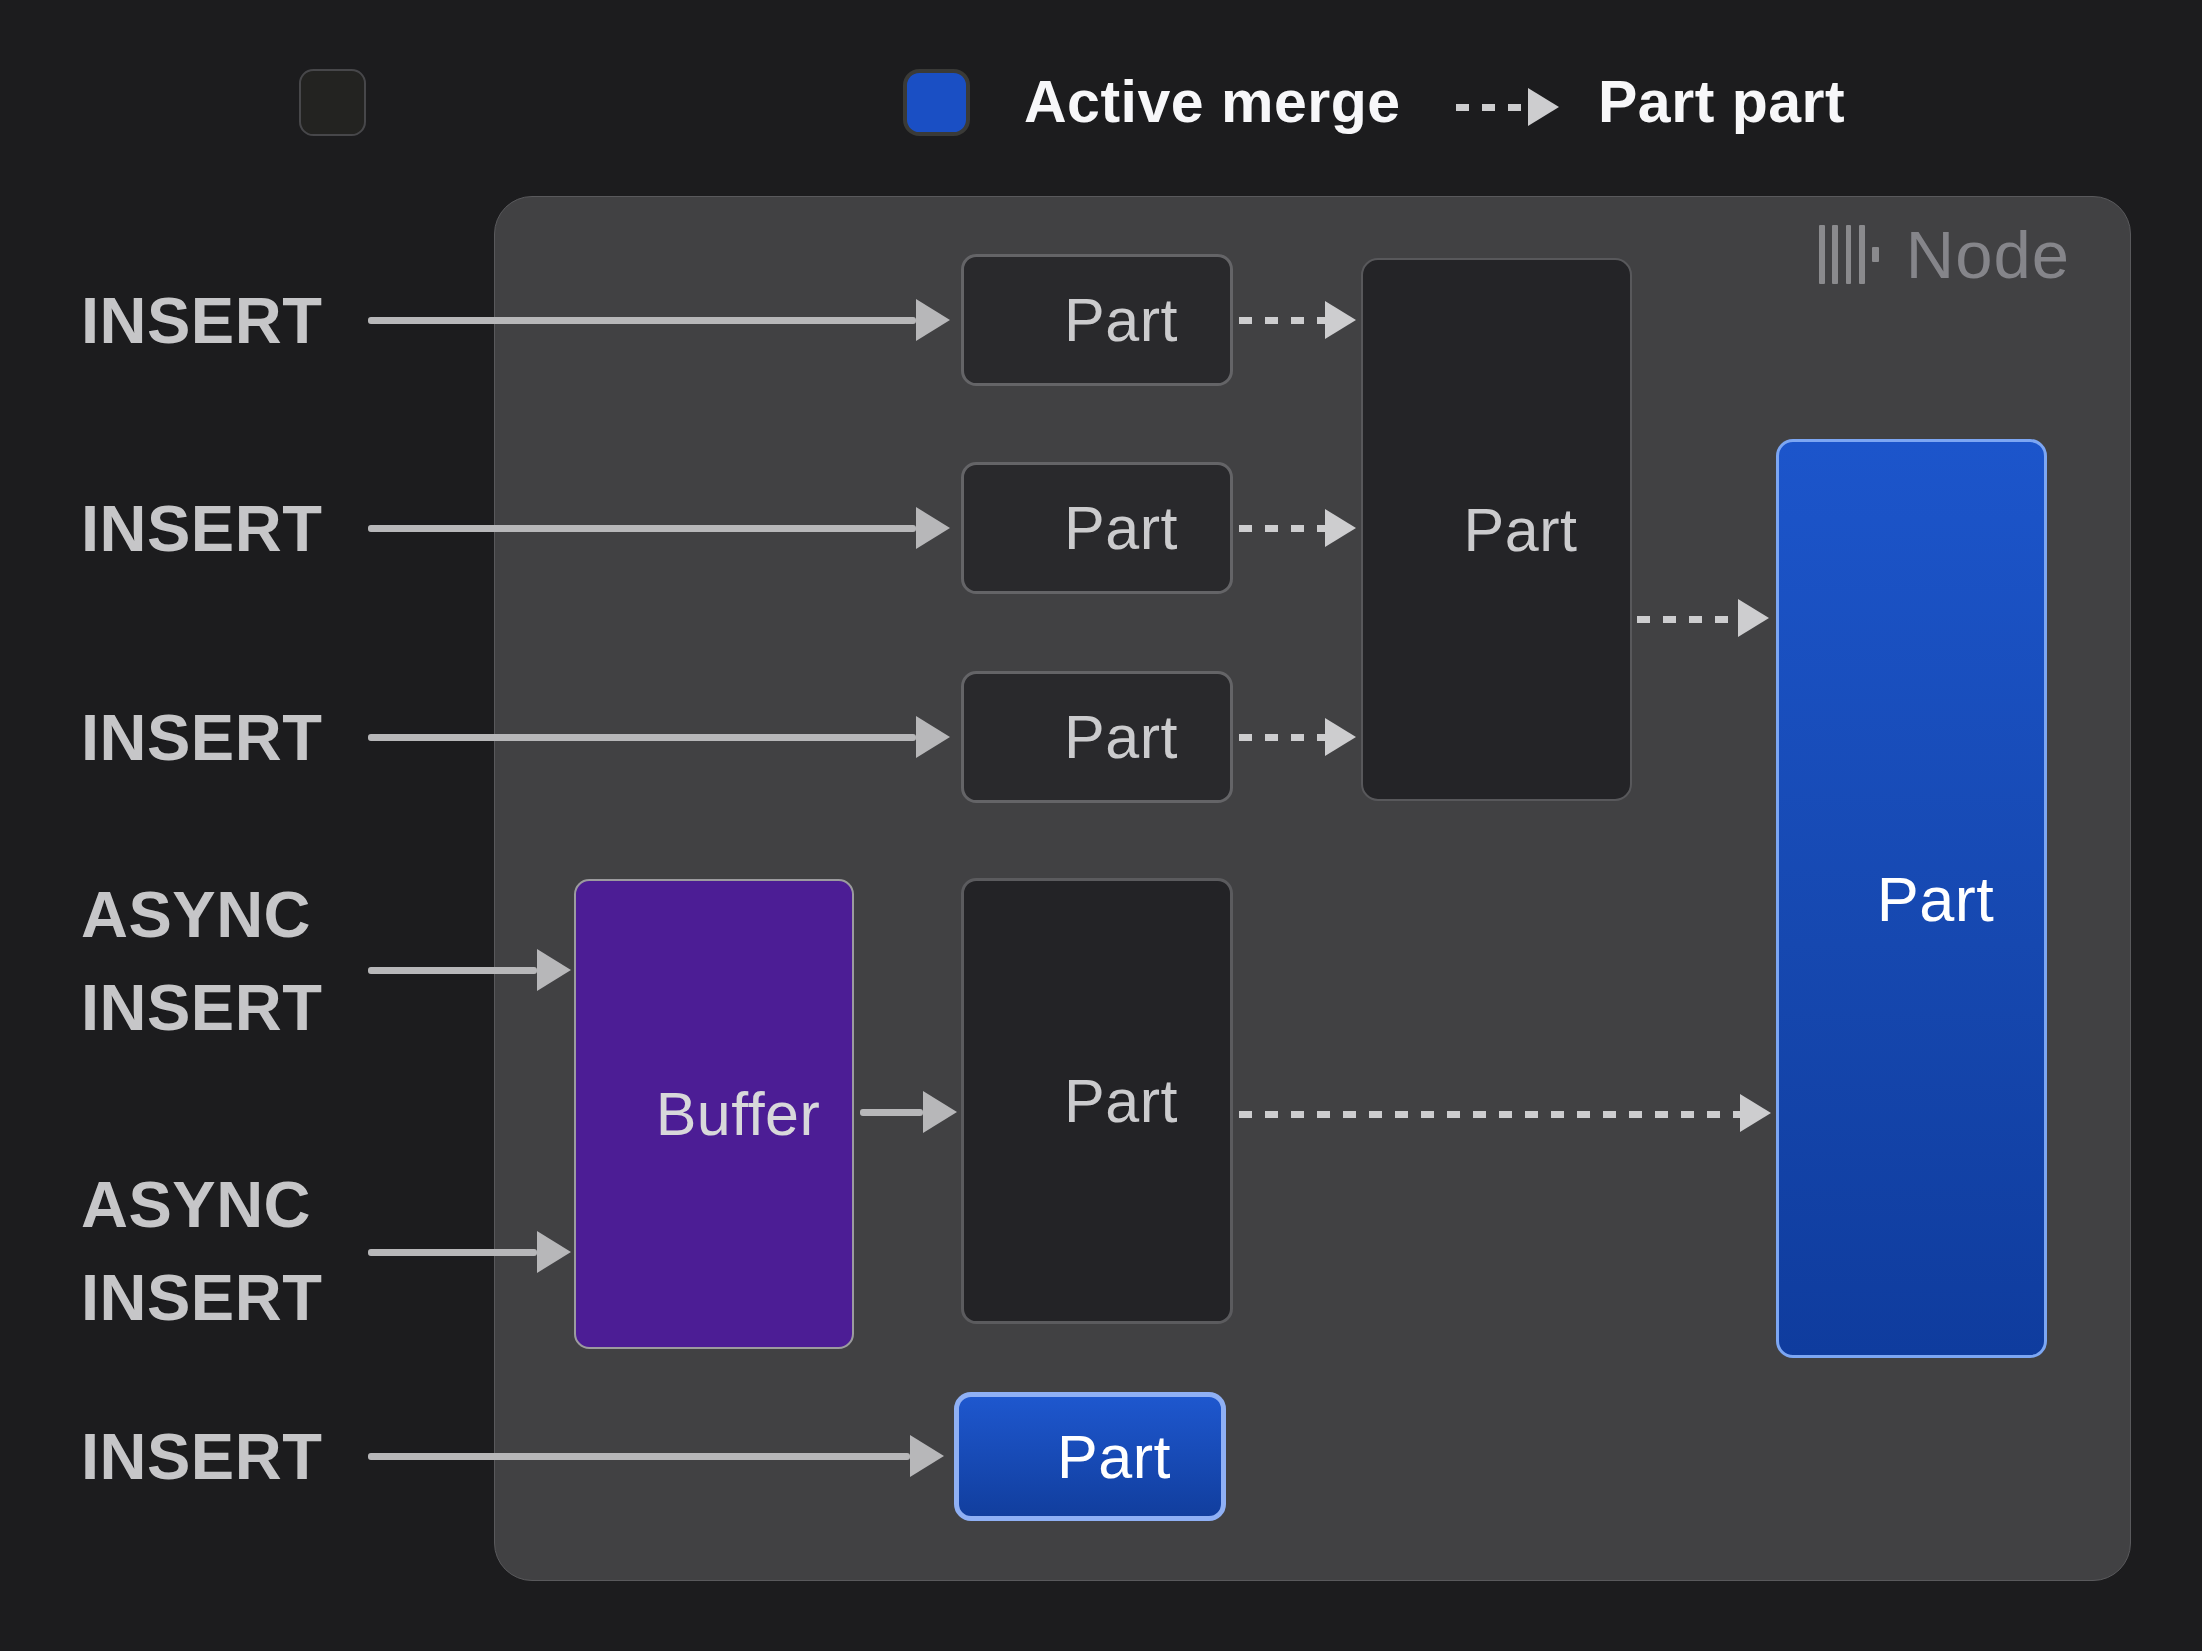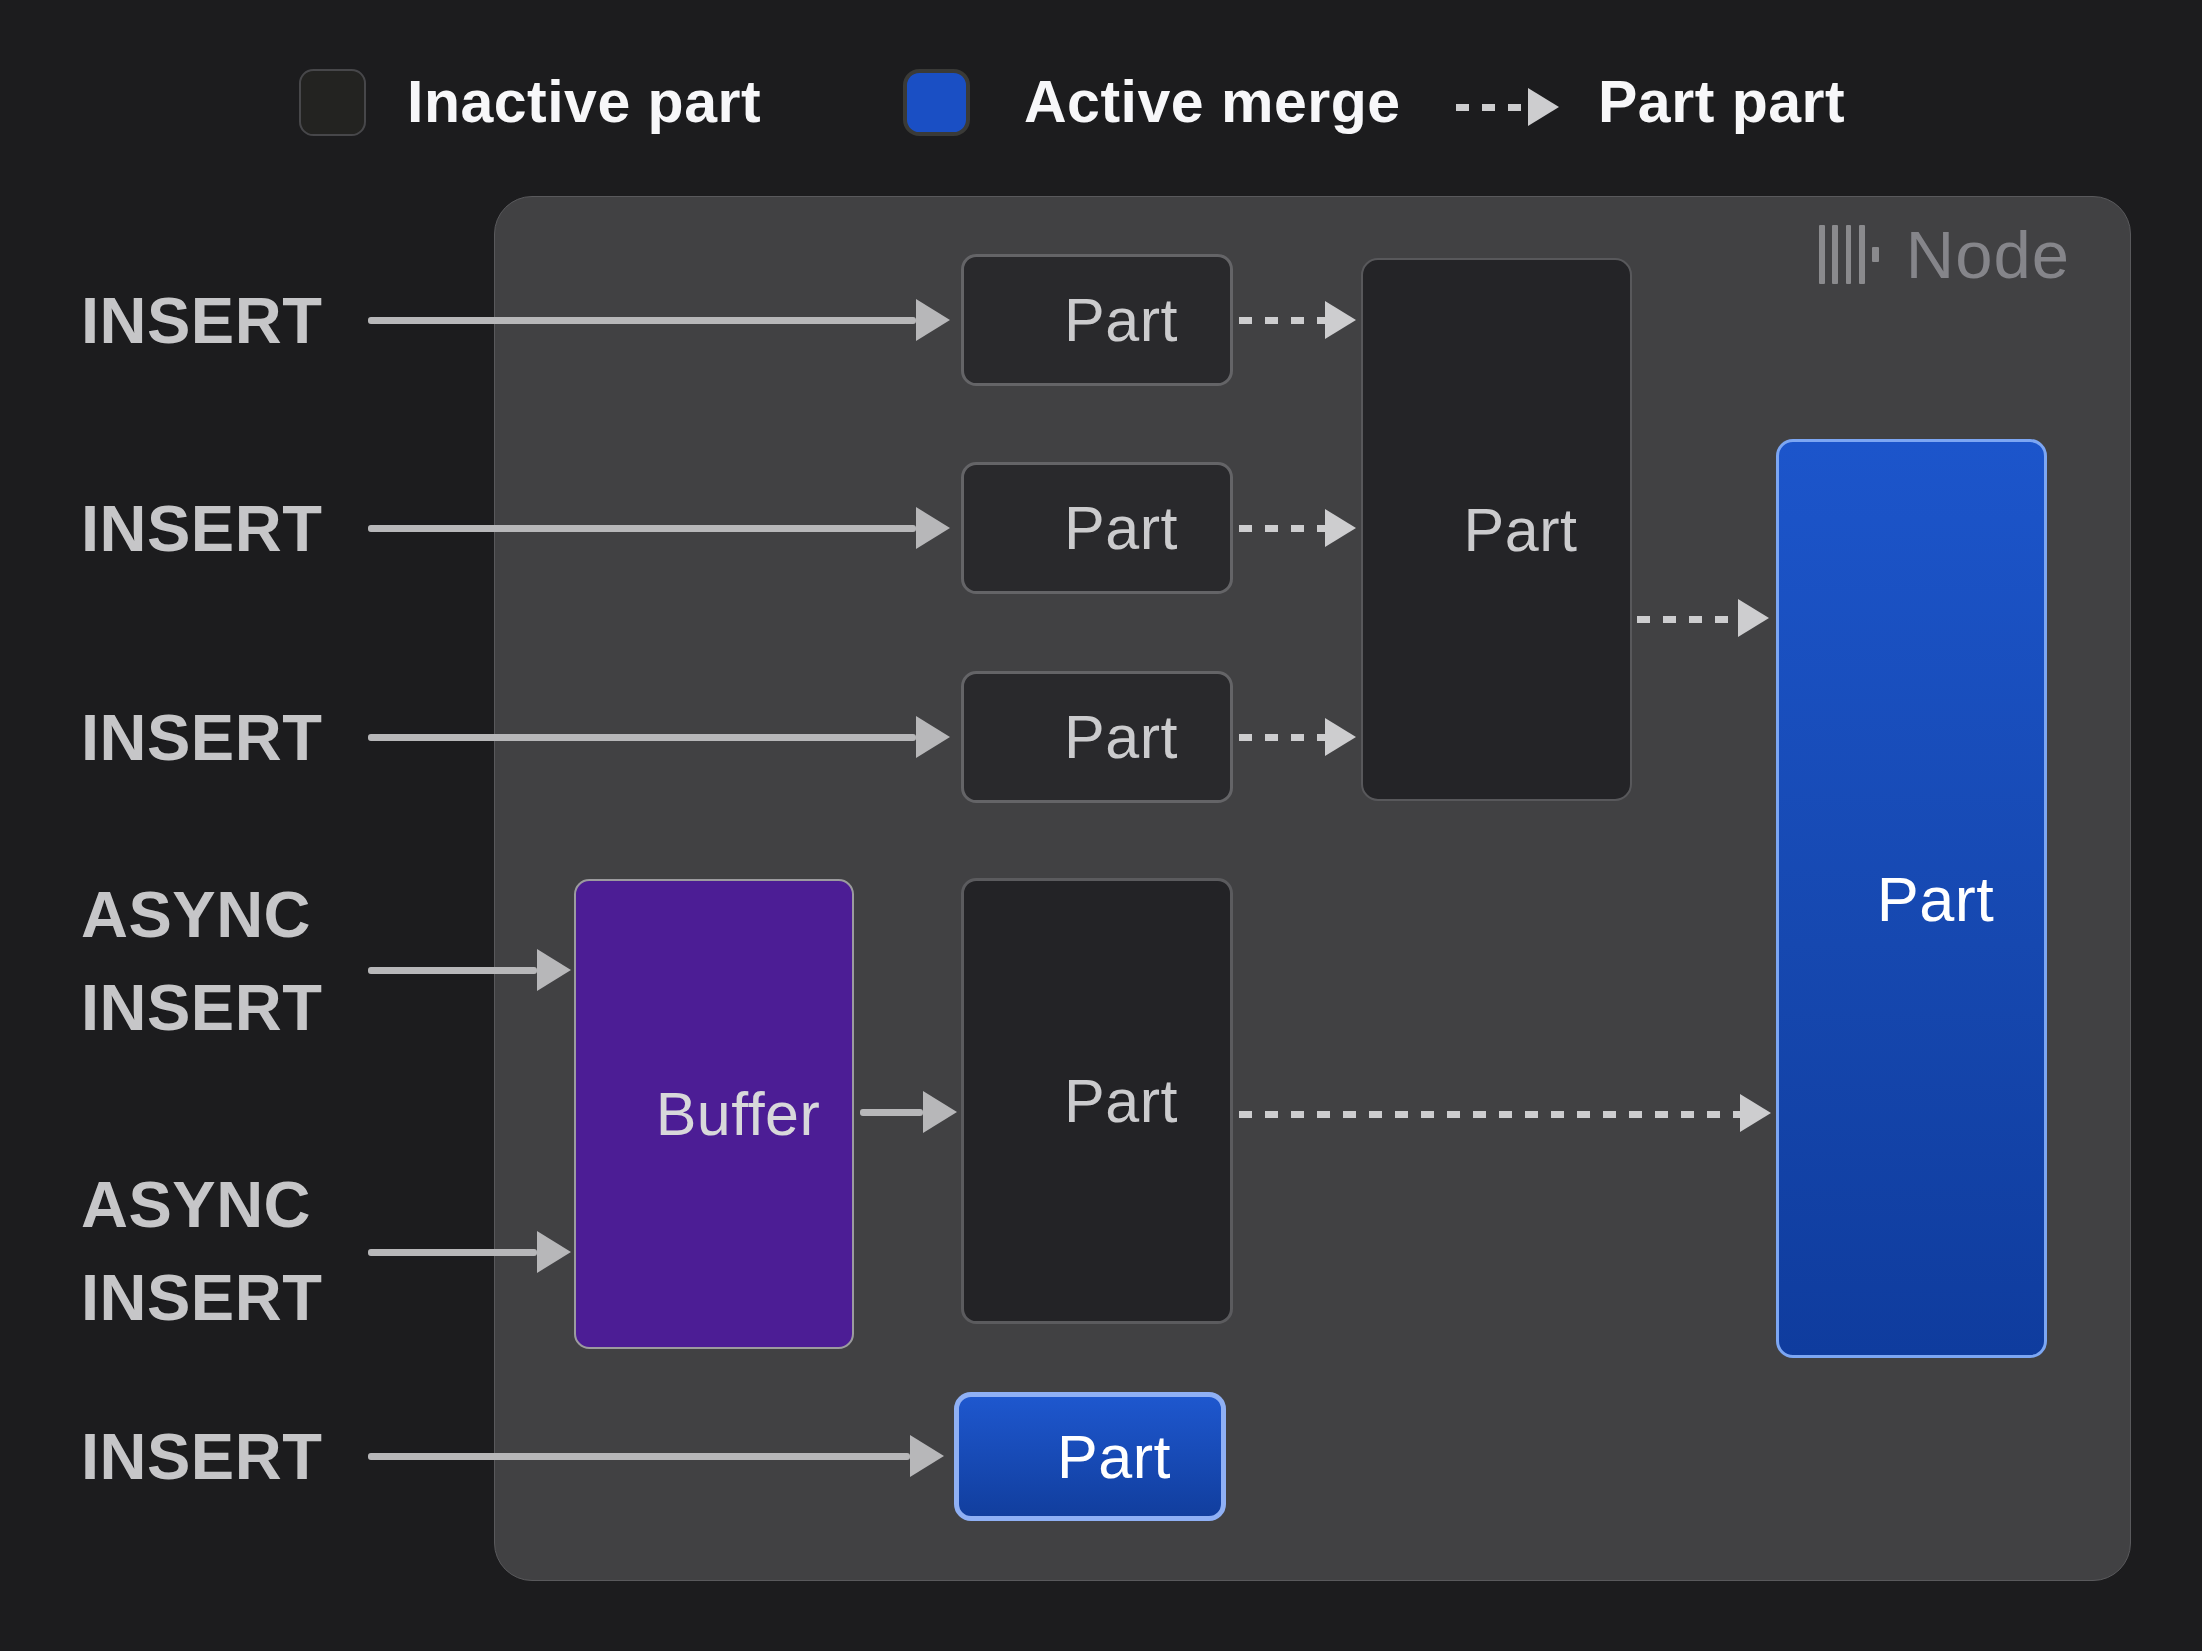--- a/index.html
+++ b/index.html
@@ -96,21 +96,20 @@
   .dash-head{position:absolute;width:0;height:0;
     border-top:19px solid transparent;border-bottom:19px solid transparent;
     border-left:31px solid #cdcdcf;}
 </style>
 </head>
 <body>
 
 <div id="stage">
 
   <div class="legend-swatch inactive"></div>
-  <div class="legend-label l1">Inactive part</div>
   <div class="legend-swatch active"></div>
   <div class="legend-label l2">Active merge</div>
   <span class="dash-shaft" style="left:1456px;top:104px;width:73px;"></span>
   <span class="dash-head" style="left:1528px;top:88px;"></span>
   <div class="legend-label l3">Part part</div>
 
   <div class="node"></div>
   <div class="node-title">
     <span class="ch-icon">
       <span class="ch-bar"></span>

